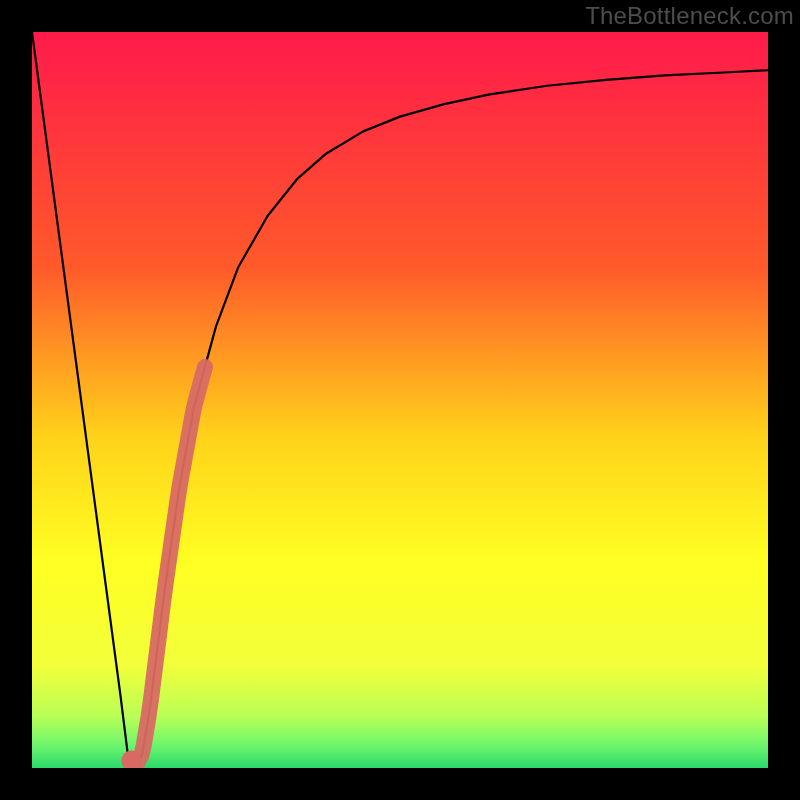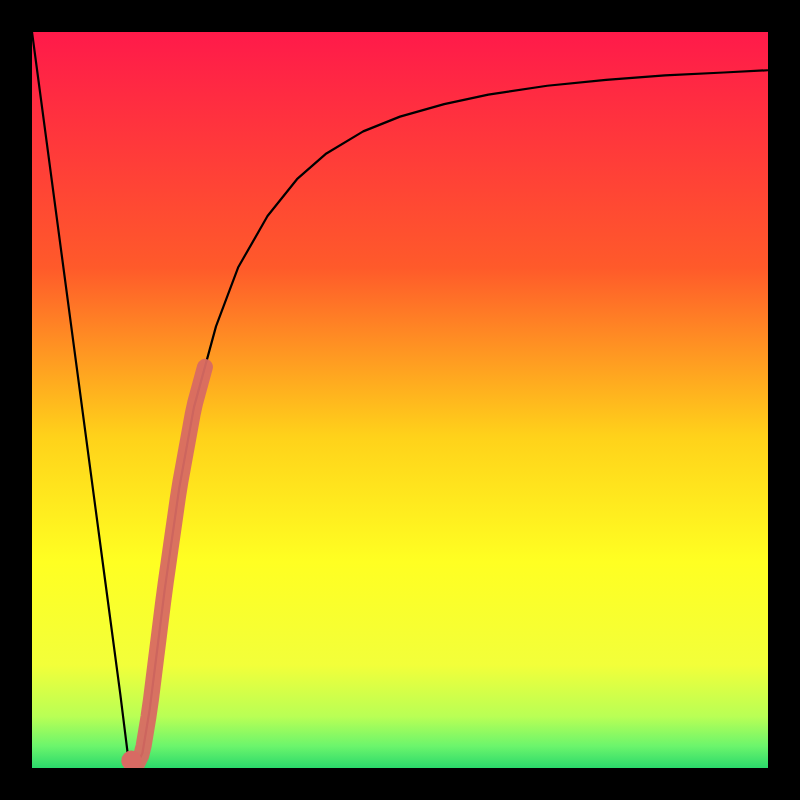--- a/index.html
+++ b/index.html
@@ -33,20 +33,21 @@
     top: 32px;
     width: 736px;
     height: 736px;
   }
   svg { display: block; }
 </style>
 </head>
 <body>
 <div class="frame">
 
+  <div class="watermark">TheBottleneck.com</div>
 
   <div class="plot-wrap">
     <svg id="chart-svg" width="736" height="736" viewBox="0 0 736 736">
         <defs>
           <linearGradient id="bg-grad" x1="0" y1="0" x2="0" y2="1">
             <stop offset="0" stop-color="#ff1a4a"></stop>
             <stop offset="0.32" stop-color="#ff5a2a"></stop>
             <stop offset="0.55" stop-color="#ffd21a"></stop>
             <stop offset="0.72" stop-color="#ffff22"></stop>
             <stop offset="0.86" stop-color="#f2ff3a"></stop>

